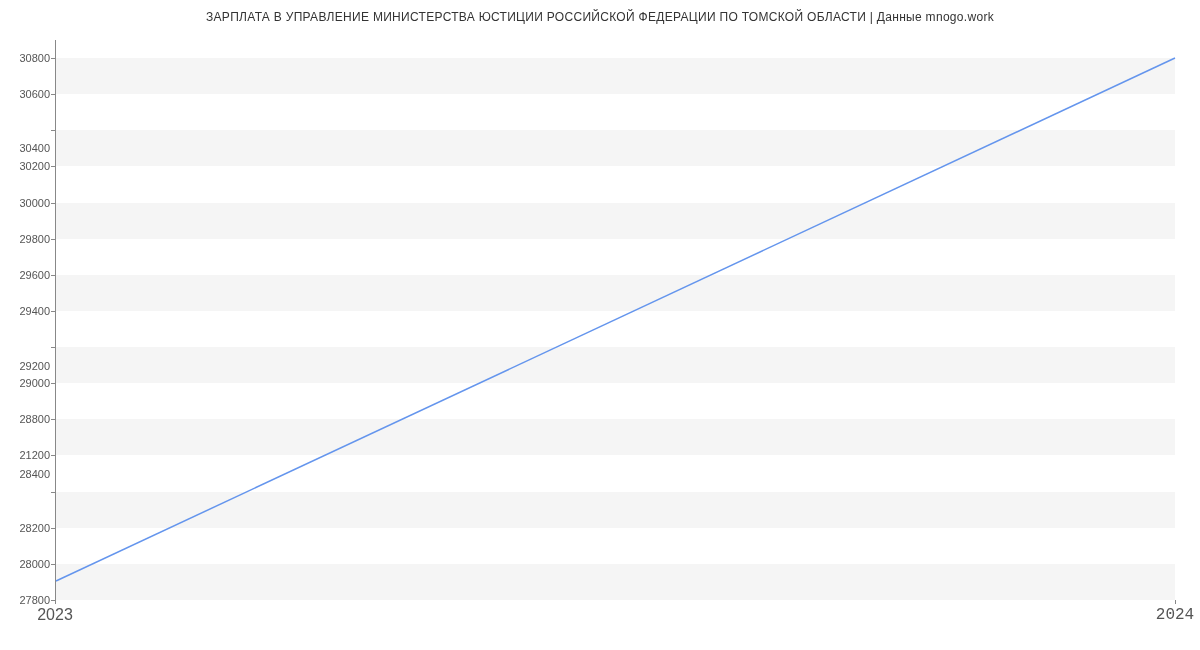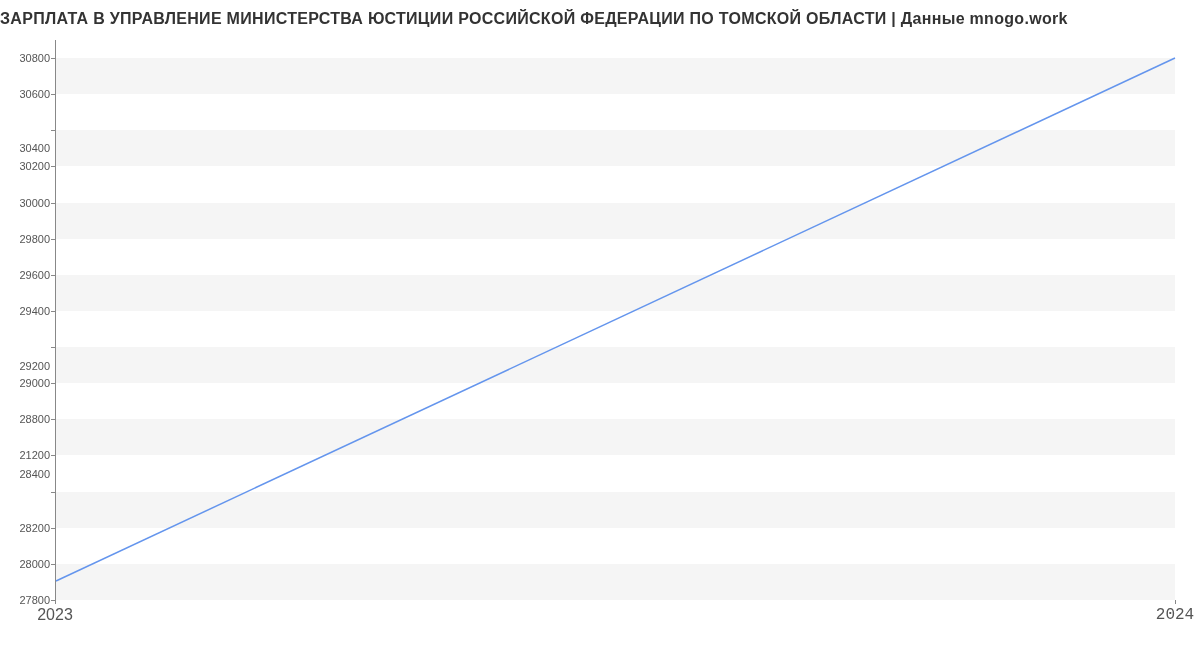--- a/index.html
+++ b/index.html
@@ -8,23 +8,23 @@
       height: 650px;
       background: #fff;
       font-family: Verdana, Geneva, sans-serif;
       position: relative;
     }
     .chart-title {
       position: absolute;
       top: 10px;
       left: 0;
       width: 100%;
-      text-align: left;
-      font-size: 16px;
-      font-weight: bold;
+      text-align: center;
+      font-size: 12px;
+      font-weight: normal;
       color: #333;
       letter-spacing: 0.3px;
     }
     .plot-area {
       position: absolute;
       left: 55px;
       top: 40px;
       width: 1120px;
       height: 560px;
       border-left: 1px solid #888;

